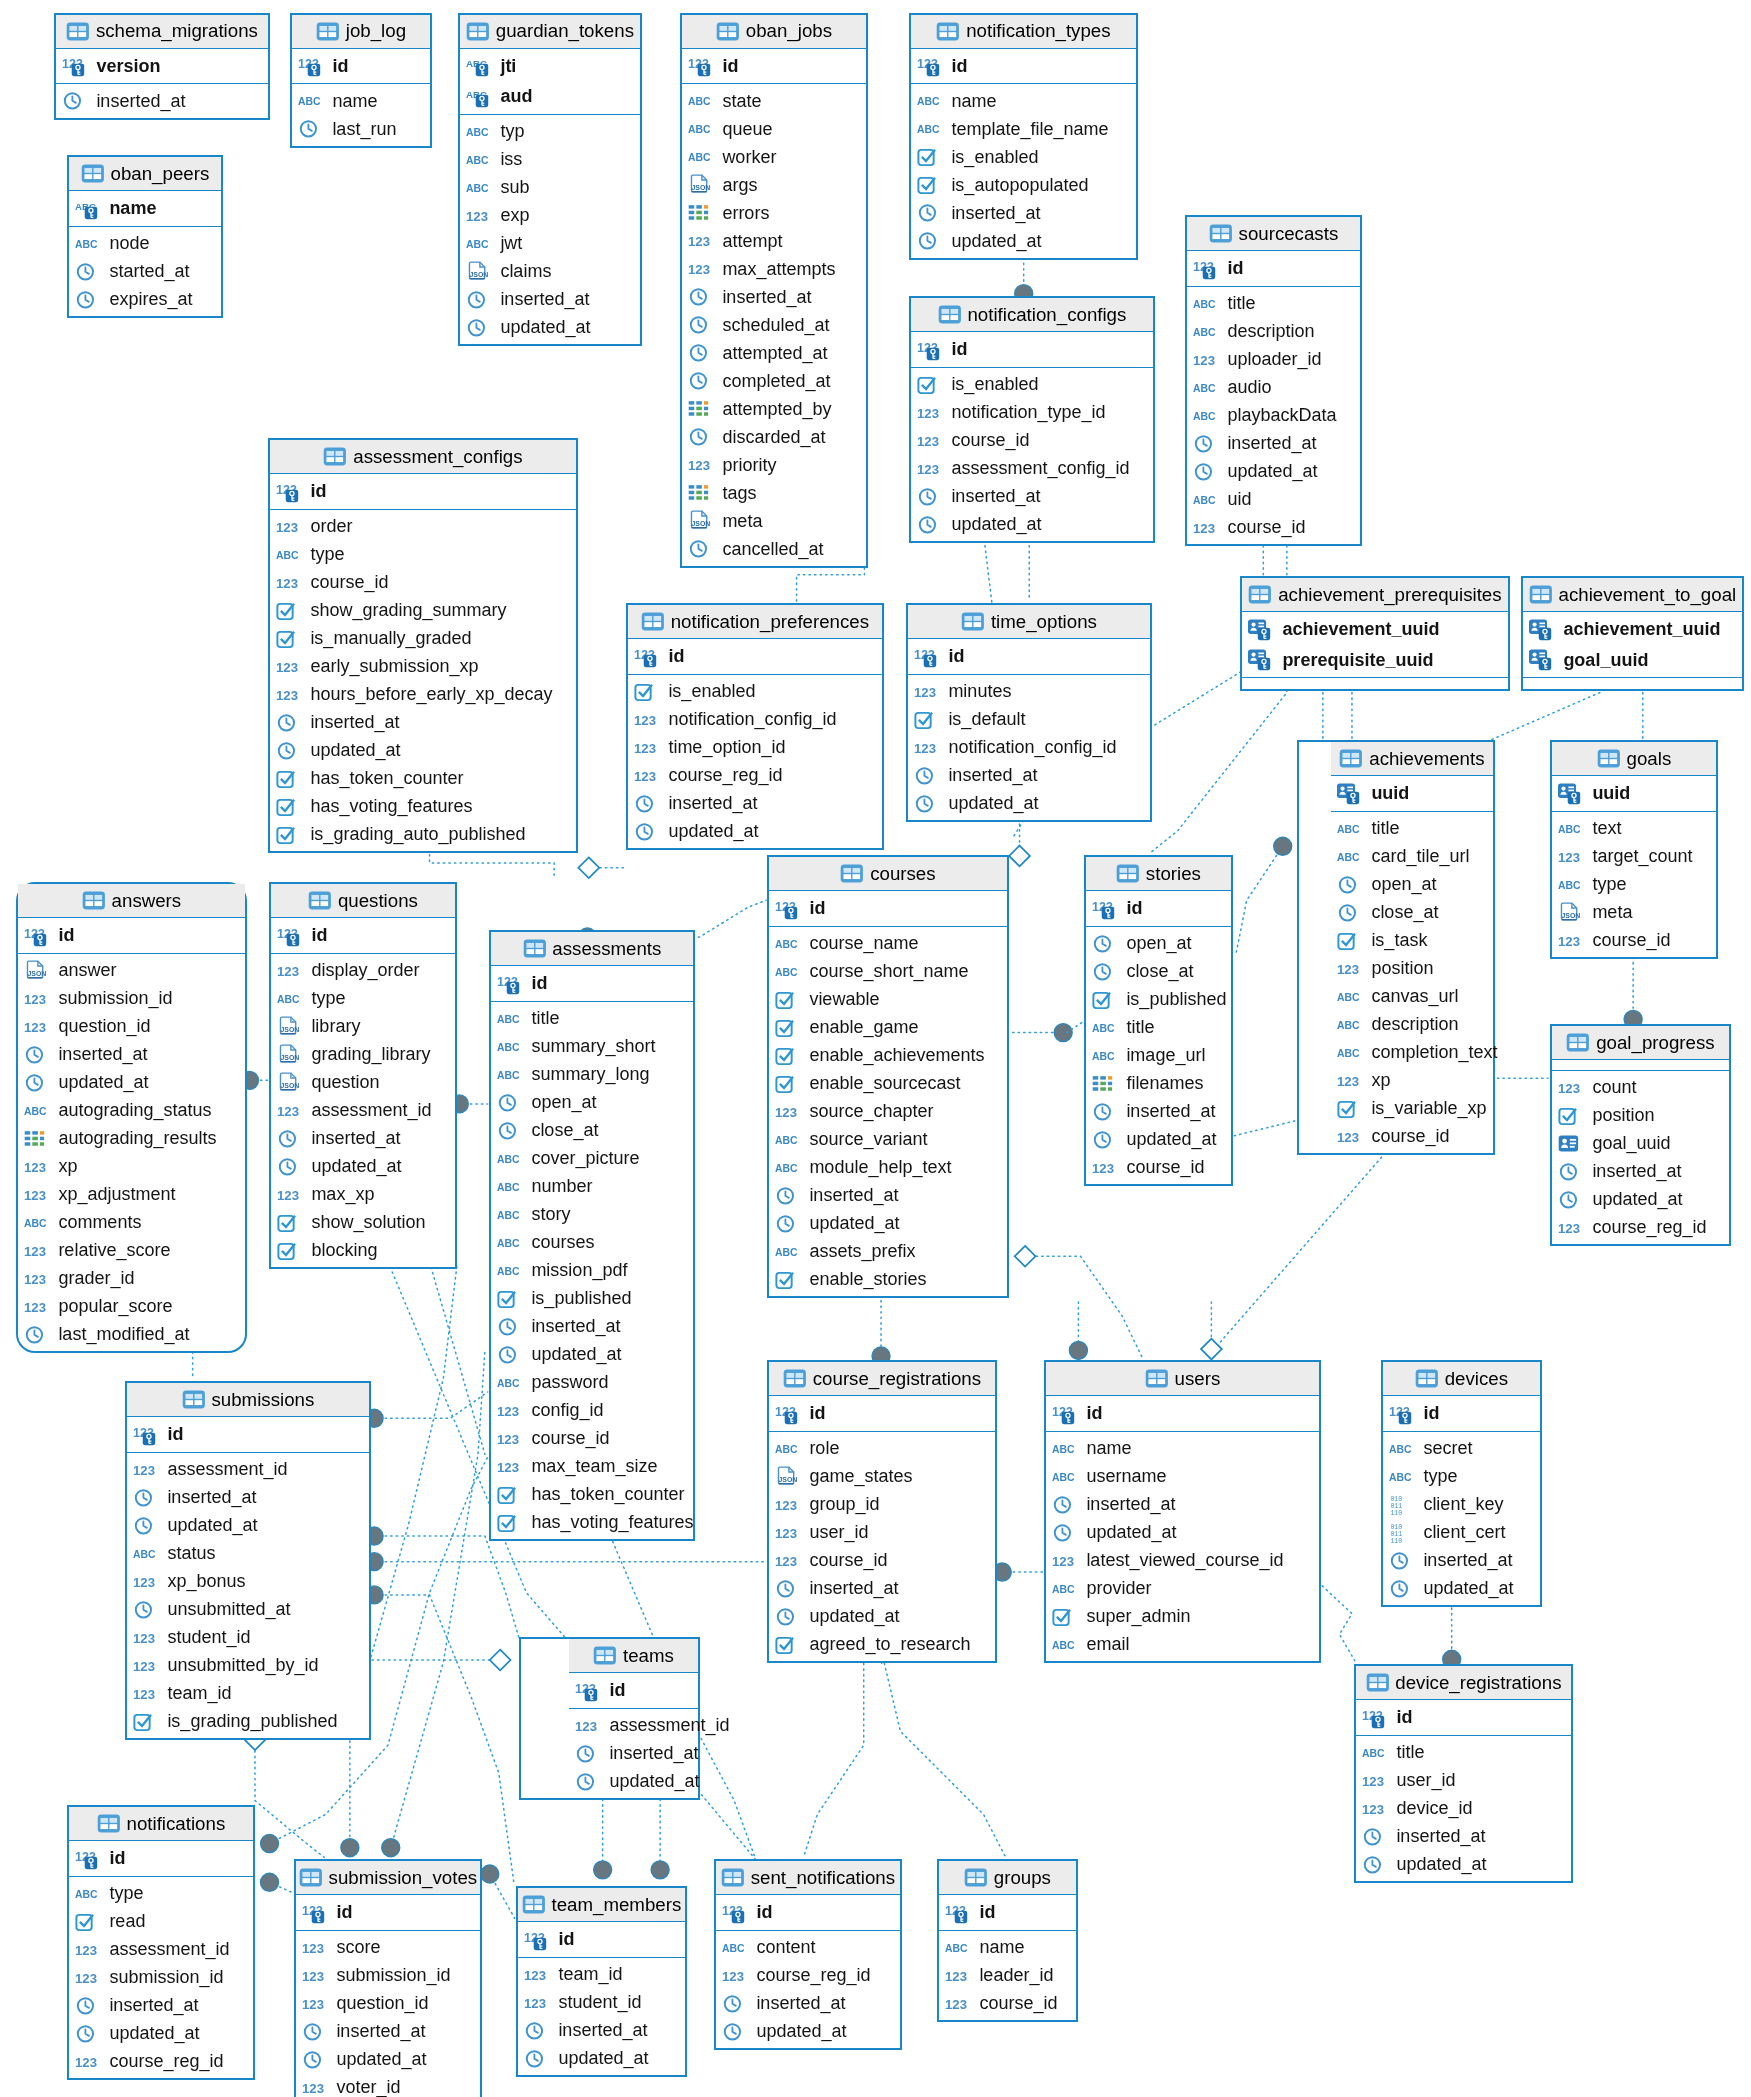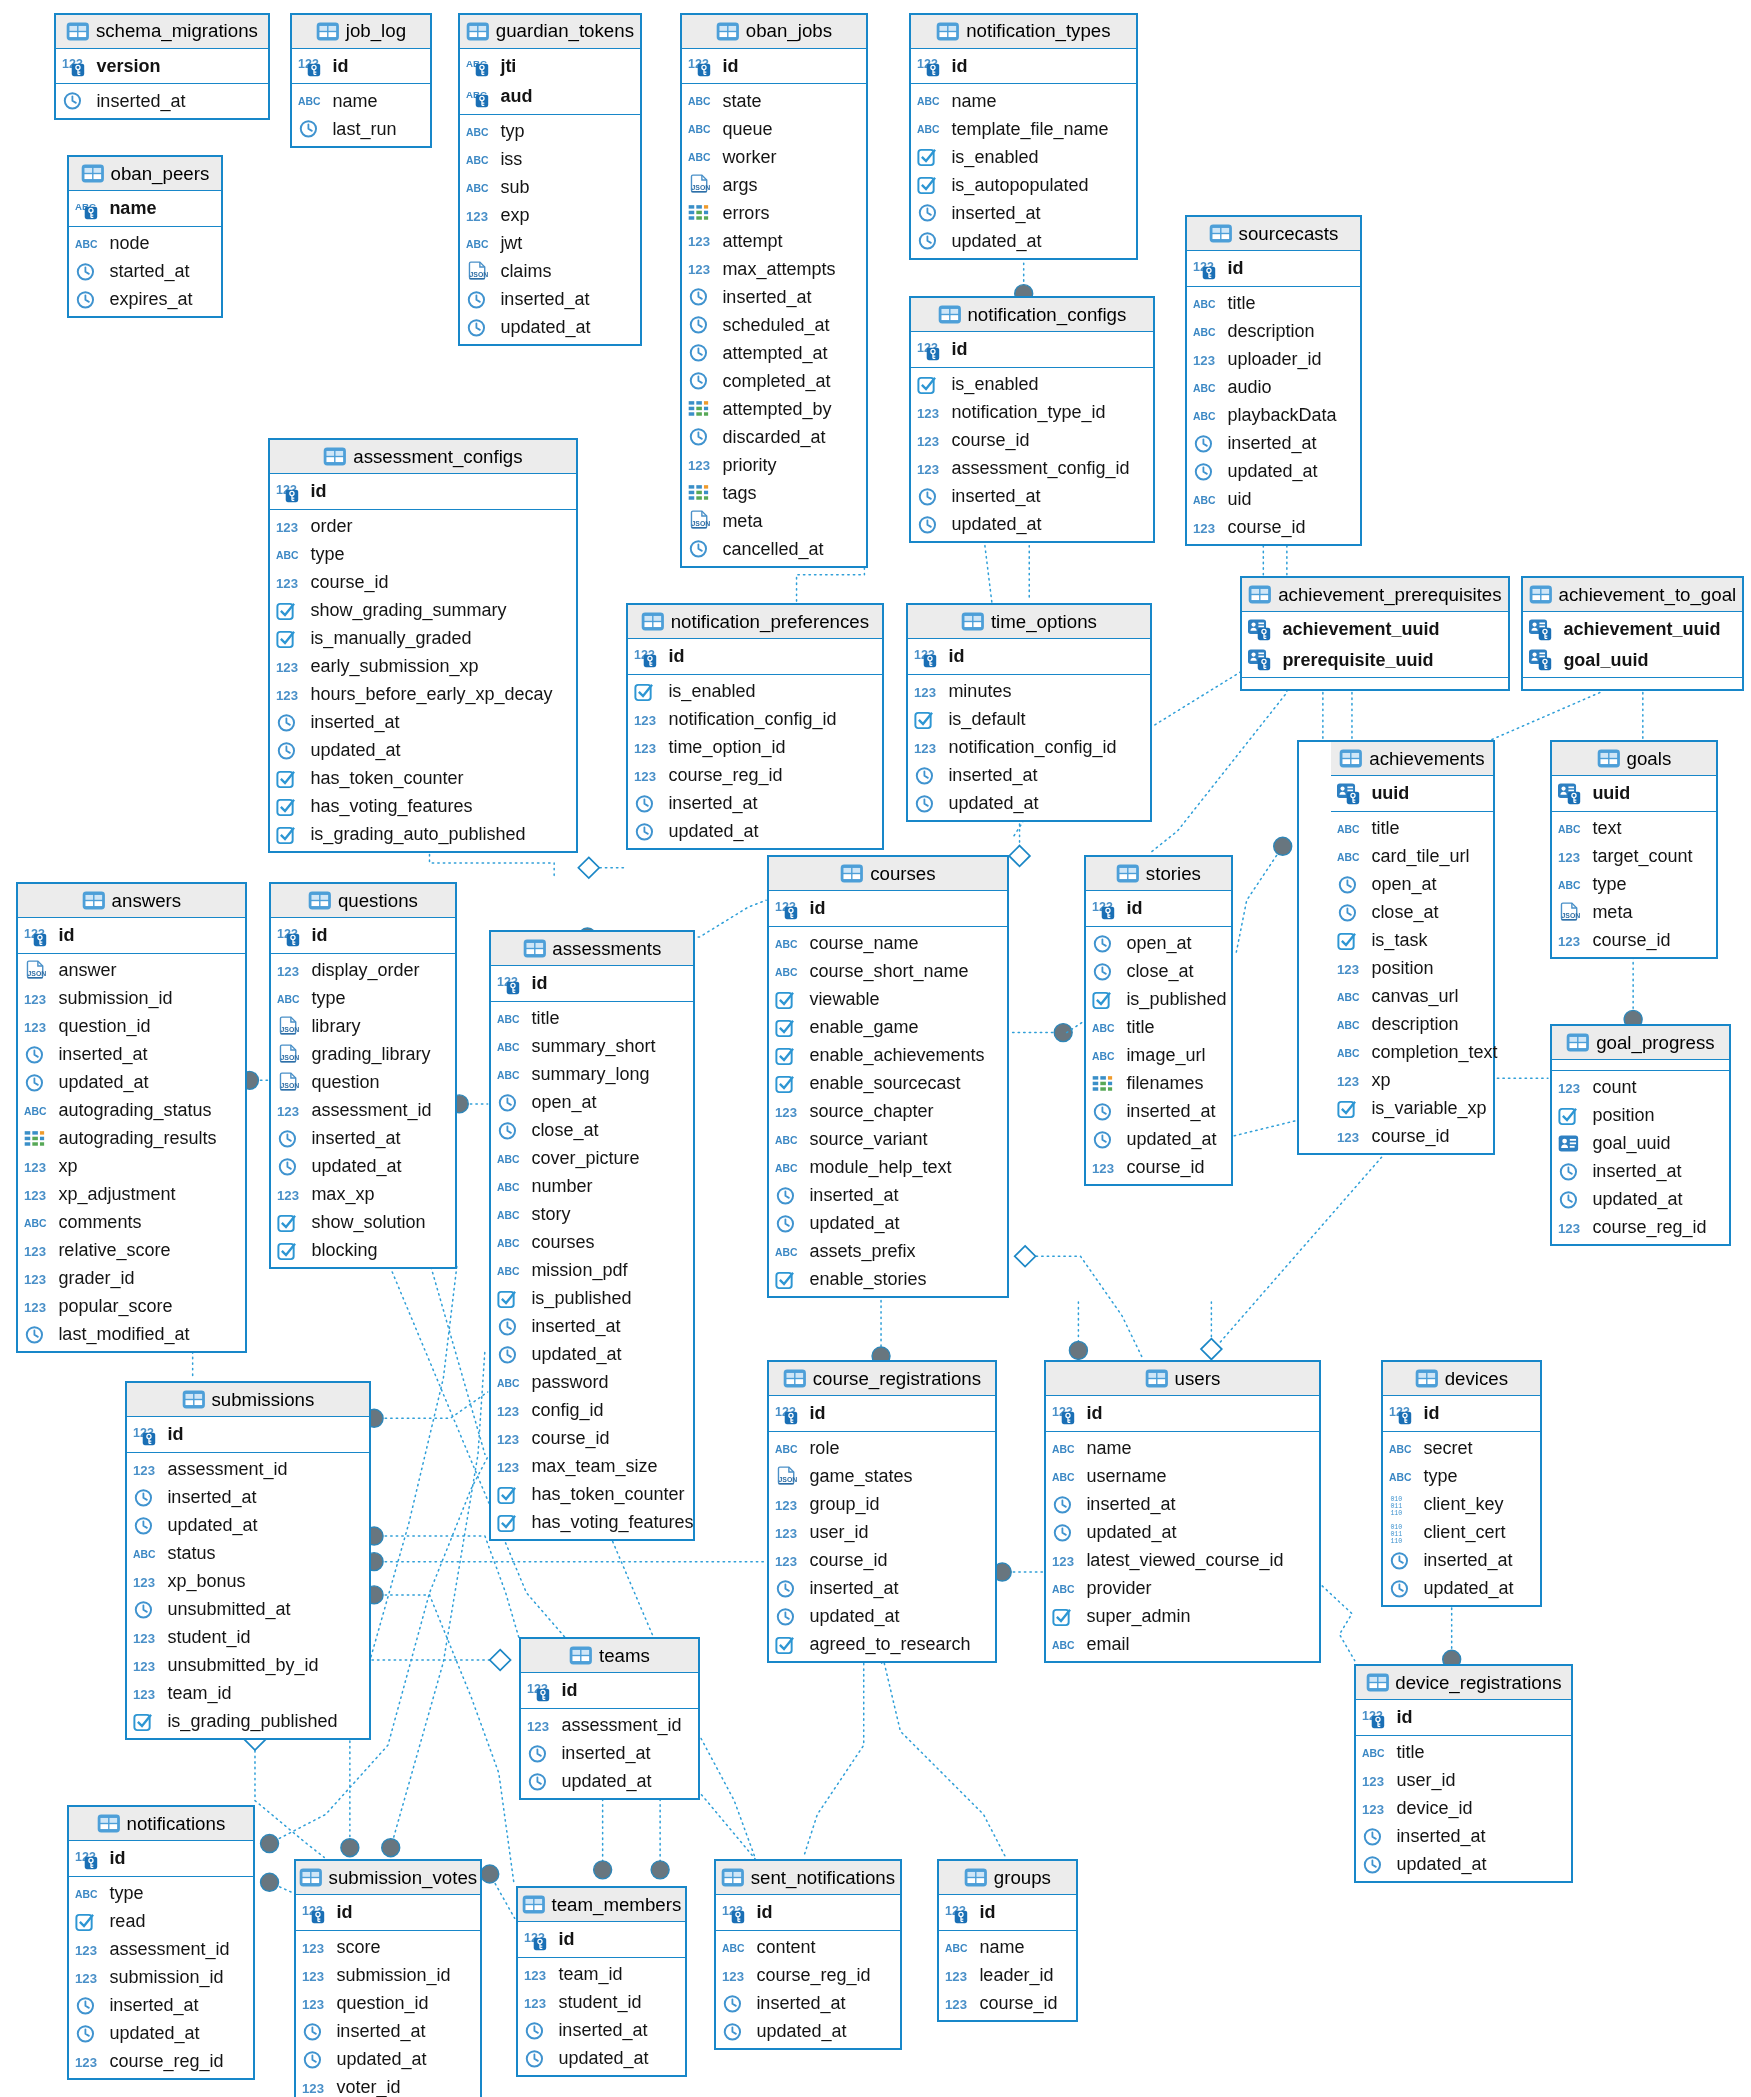--- a/index.html
+++ b/index.html
@@ -1534,21 +1534,21 @@
         <div class="row ">
           <span class="ficon">
             <svg width="23.6" height="23.6" viewBox="0 0 34 34" style="font-size:26px">
               <text x="0" y="24" font-size="19" font-weight="bold" fill="#4a90c8" font-family="Liberation Sans">123</text>
             </svg>
           </span>
           <span class="fname">course_reg_id</span>
         </div>
       </div>
     </div>
-    <div class="table" style="left: 16px; top: 882px; width: 231px;">
+    <div class="table" style="left: 16px; top: 882px; width: 231px; border-radius: 19px;">
       <div class="thead">
         <span class="ticon">
           <svg width="23.6" height="21" viewBox="0 0 34 30">
             <rect x="1" y="2" width="32" height="26" rx="5" fill="#4d9fd8"></rect>
             <rect x="5" y="7" width="11" height="7" fill="#cfe6f7"></rect>
             <rect x="18" y="7" width="11" height="7" fill="#cfe6f7"></rect>
             <rect x="5" y="16" width="11" height="7" fill="#ffffff"></rect>
             <rect x="18" y="16" width="11" height="7" fill="#ffffff"></rect>
           </svg>
         </span>
@@ -2674,21 +2674,21 @@
           <span class="ficon">
             <svg width="23.6" height="23.6" viewBox="0 0 34 34">
               <circle cx="15" cy="17" r="11" fill="none" stroke="#3f93cf" stroke-width="2.8"></circle>
               <path d="M15 10.5 v6.5 l5 3" stroke="#3f93cf" stroke-width="2.6" fill="none" stroke-linecap="round"></path>
             </svg>
           </span>
           <span class="fname">updated_at</span>
         </div>
       </div>
     </div>
-    <div class="table" style="left: 519px; top: 1637px; width: 181px;">
+    <div class="table" style="left: 519px; top: 1637px; width: 181px; padding-left: 48px;">
       <div class="thead">
         <span class="ticon">
           <svg width="23.6" height="21" viewBox="0 0 34 30">
             <rect x="1" y="2" width="32" height="26" rx="5" fill="#4d9fd8"></rect>
             <rect x="5" y="7" width="11" height="7" fill="#cfe6f7"></rect>
             <rect x="18" y="7" width="11" height="7" fill="#cfe6f7"></rect>
             <rect x="5" y="16" width="11" height="7" fill="#ffffff"></rect>
             <rect x="18" y="16" width="11" height="7" fill="#ffffff"></rect>
           </svg>
         </span>

